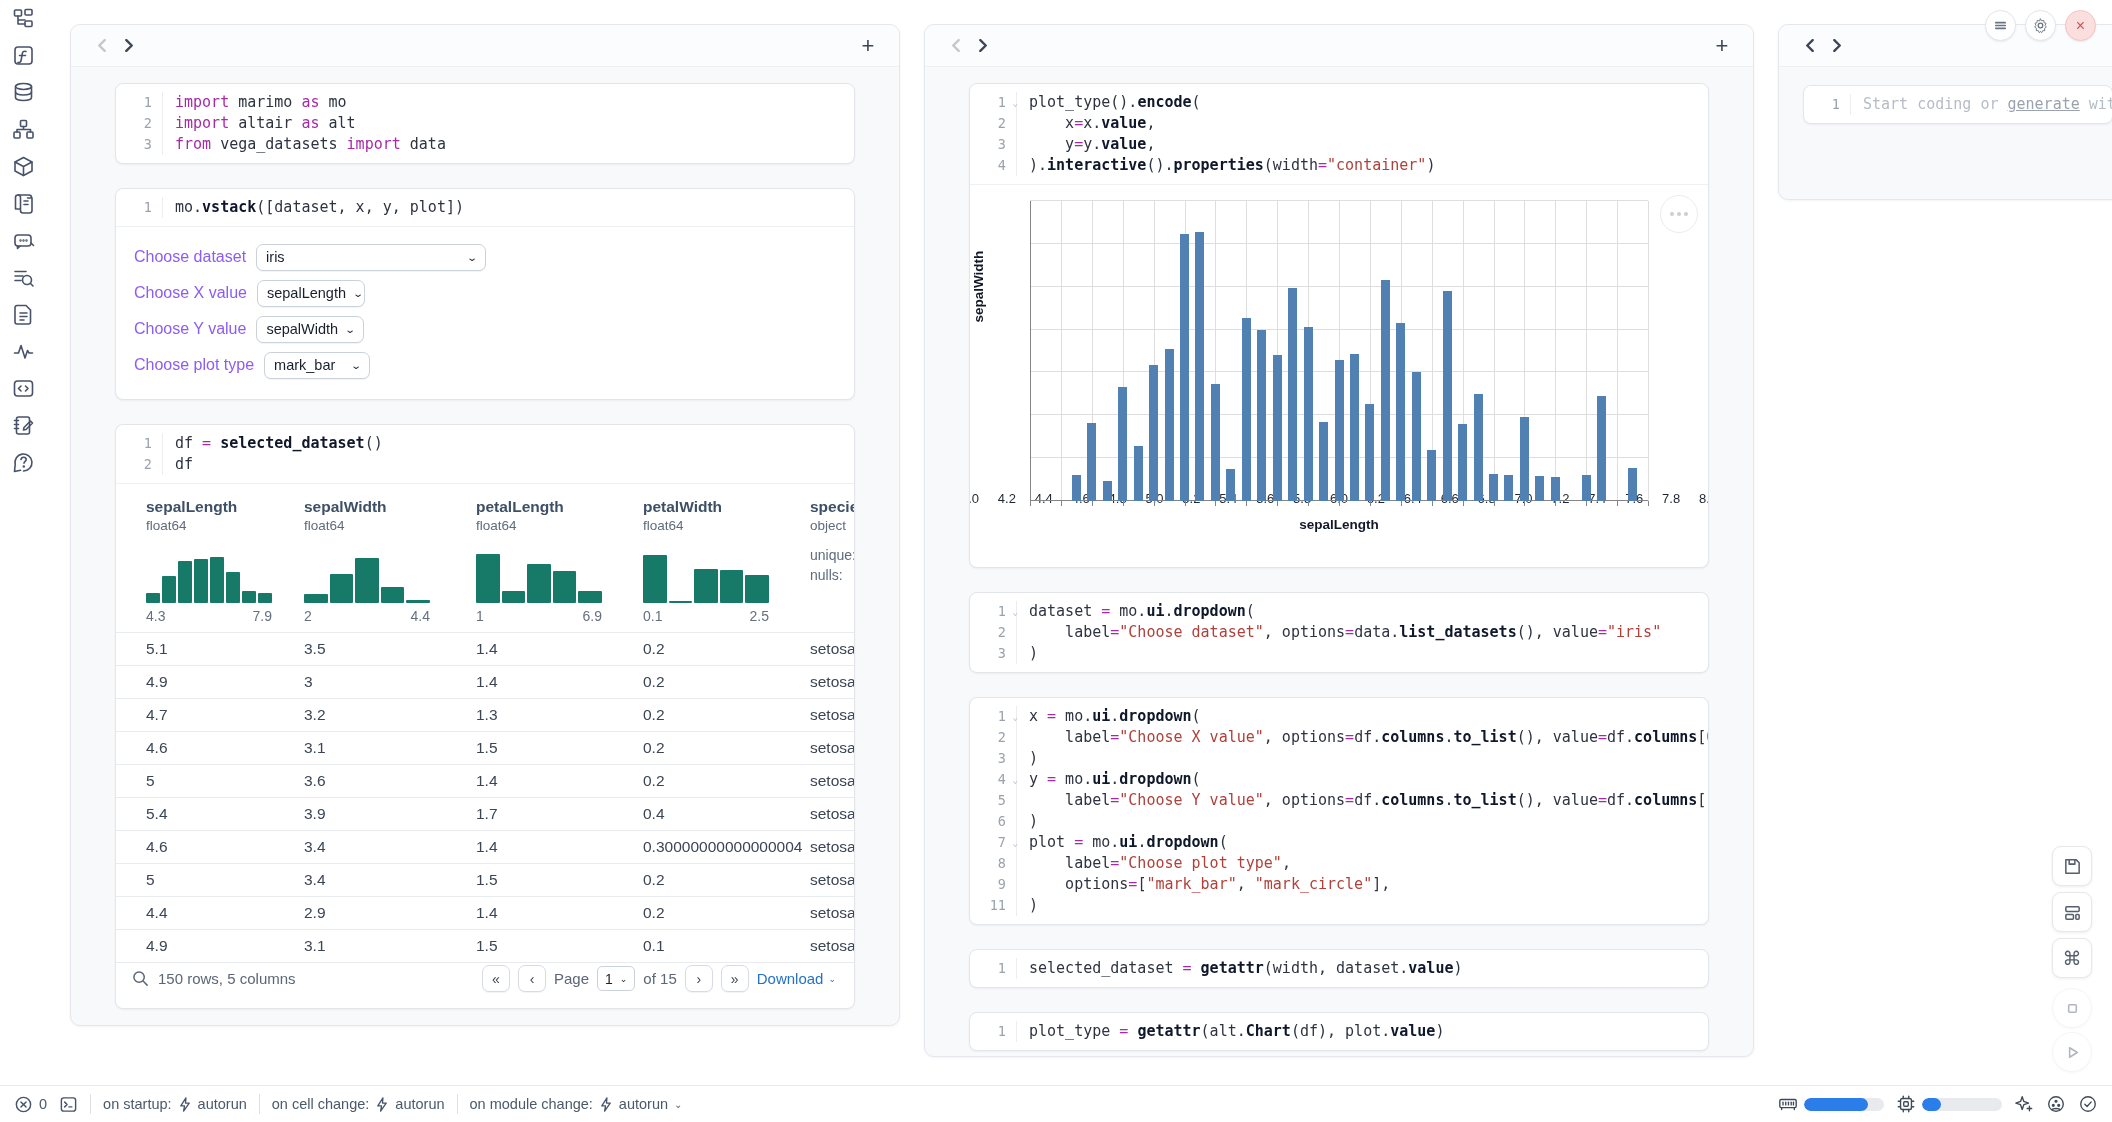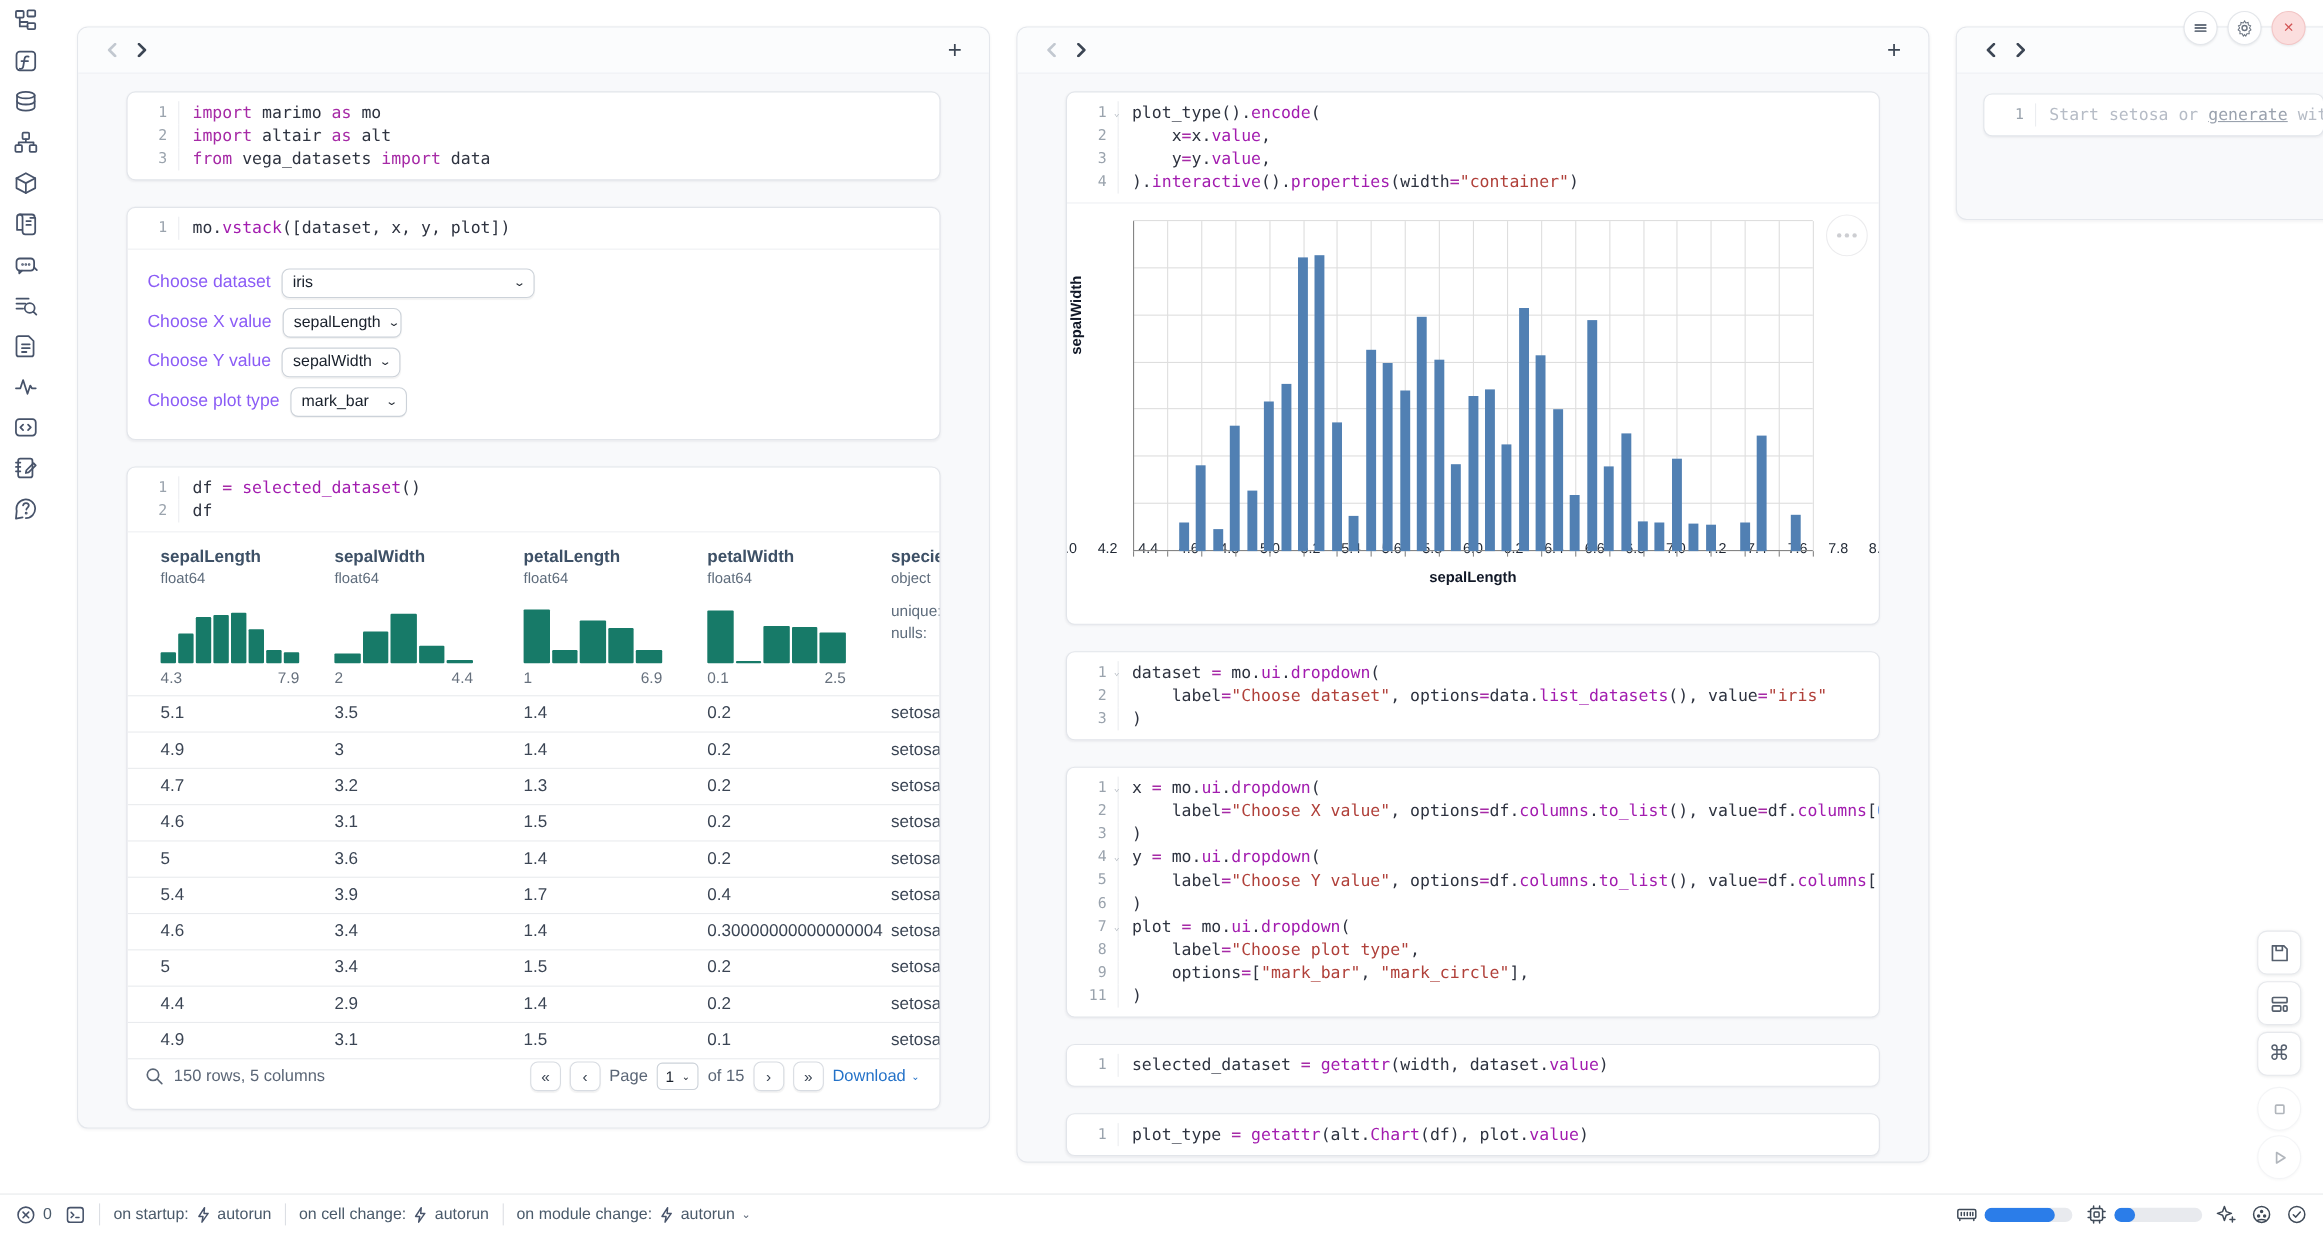--- a/index.html
+++ b/index.html
@@ -30,21 +30,21 @@
 
   
   .cell { background:#fff; border:1px solid #e2e5ea; border-radius:8px;
     box-shadow:0 1px 2px rgba(15,23,42,.05); margin-bottom:24px; overflow:hidden; }
   .code-area { padding:8px 0; }
   .cl { display:flex; line-height:21px; font-family:"DejaVu Sans Mono", monospace; font-size:15px; }
   .ln { width:46px; flex:0 0 46px; text-align:right; padding-right:10px; color:#9aa3ad;
     font-size:13.5px; position:relative; user-select:none; }
   .ln .fold { position:absolute; right:-2px; top:1px; color:#b4bac2; font-size:9px; }
   .cd { border-left:1px solid #ebedf0; padding-left:12px; white-space:pre; color:#2e3340; }
-  .tk-k { color:#a62aa6; } .tk-f { color:#a21caf; } .tk-s { color:#b0403a; } .tk-n { color:#2f6fdb; }
+  .tk-k { color:#a62aa6; } .tk-f { color:#0f172a;font-weight:bold; } .tk-s { color:#b0403a; } .tk-n { color:#2f6fdb; }
   .cell-output { border-top:1px solid #eef0f3; position:relative; }
 
   
   .controls { padding:12px 18px 16px 18px; }
   .ctl-row { display:flex; align-items:center; height:36px; }
   .ctl-label { font-size:16px; color:#8b5cf6; margin-right:10px; }
   .select-box { height:27px; background:#fff; border:1px solid #ccd2d9; border-radius:7px;
     box-shadow:0 1px 1px rgba(0,0,0,.05); display:flex; align-items:center;
     padding:12px 9px; font-size:14.5px; color:#19202b; cursor:pointer; }
   .select-box .sel-txt { flex:1; }
@@ -719,21 +719,21 @@
         <svg viewBox="0 0 12 12">
           <polyline points="4,1 9,6 4,11"></polyline>
         </svg>
       </span>
   </div>
   <div class="panel-body" style="padding:18px 24px;">
     <div class="cell" style="margin-bottom:0;">
       <div class="code-area">
         <div class="cl">
           <span class="ln">1</span>
-          <span class="cd"><span class="ph-pre">Start setosa or </span><span class="ph-link">generate</span><span class="ph-pre"> with</span></span>
+          <span class="cd"><span class="ph-pre">Start coding or </span><span class="ph-link">generate</span><span class="ph-pre"> with</span></span>
         </div>
       </div>
     </div>
   </div>
 </section>
 
 <div class="circle-btn" style="left:1985px">
   <svg viewBox="0 0 16 16">
       <line x1="3" y1="5" x2="13" y2="5"></line>
       <line x1="3" y1="8" x2="13" y2="8"></line>

